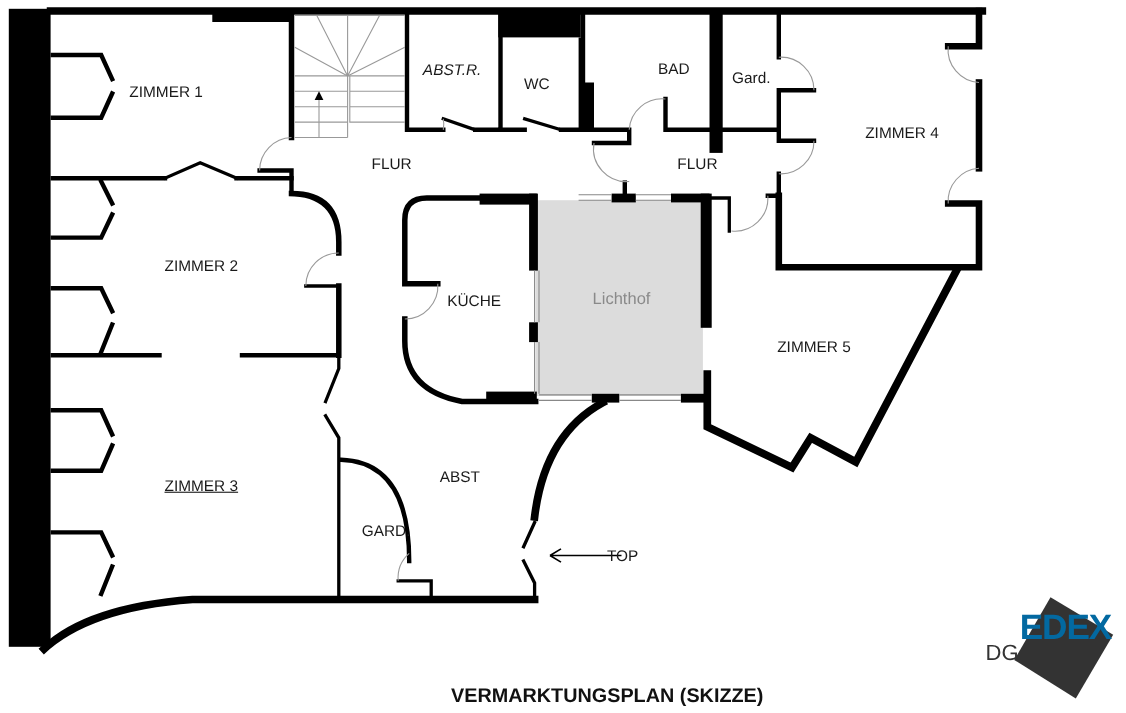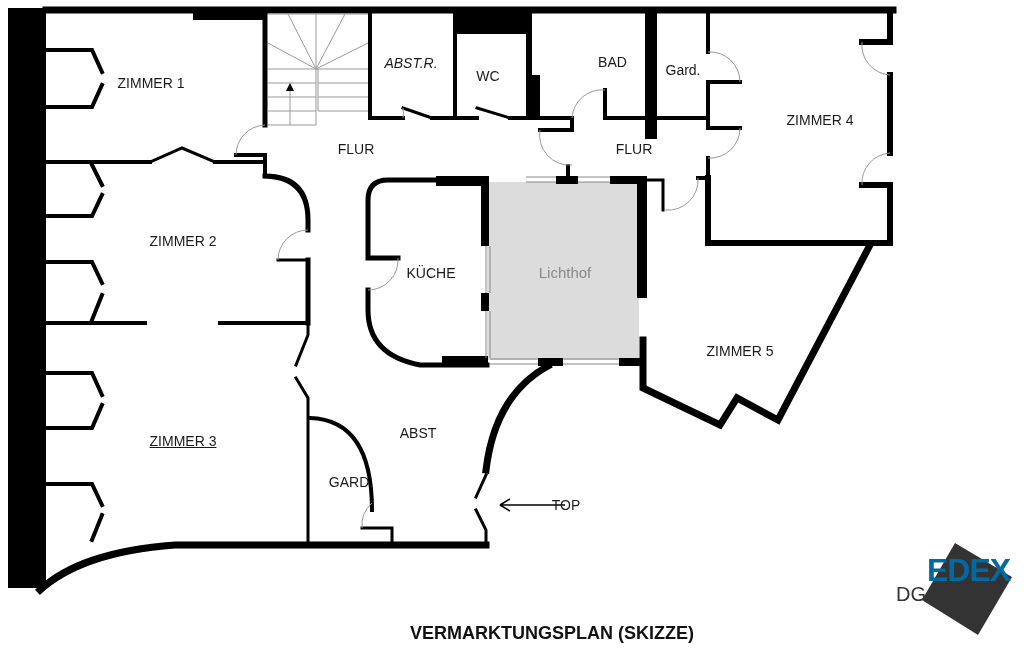--- a/index.html
+++ b/index.html
@@ -132,21 +132,21 @@
 <div class="lbl" style="left:183px;top:441px;text-decoration:underline;">ZIMMER 3</div>
 <div class="lbl" style="left:356px;top:149px;">FLUR</div>
 <div class="lbl" style="left:411px;top:63px;font-style:italic;">ABST.R.</div>
 <div class="lbl" style="left:488px;top:76px;">WC</div>
 <div class="lbl" style="left:591px;top:62px;padding-left:43px;">BAD</div>
 <div class="lbl" style="left:683px;top:70px;">Gard.</div>
 <div class="lbl" style="left:634px;top:149px;">FLUR</div>
 <div class="lbl" style="left:820px;top:120px;">ZIMMER 4</div>
 <div class="lbl" style="left:431px;top:273px;text-align:right;">KÜCHE</div>
 <div class="lbl grey" style="left:565px;top:272px;">Lichthof</div>
-<div class="lbl" style="left:740px;top:315px;margin-top:36px;">ZIMMER 5</div>
+<div class="lbl" style="left:740px;top:315px;">ZIMMER 5</div>
 <div class="lbl" style="left:418px;top:433px;">ABST</div>
 <div class="lbl" style="left:351px;top:482px;">GARD.</div>
 <div class="lbl" style="left:566px;top:505px;">TOP</div>
 
 <div class="logo-dg">DG</div>
 <div class="logo-edex">EDEX</div>
 
 <div class="caption">VERMARKTUNGSPLAN (SKIZZE)</div>
 
 </body></html>

